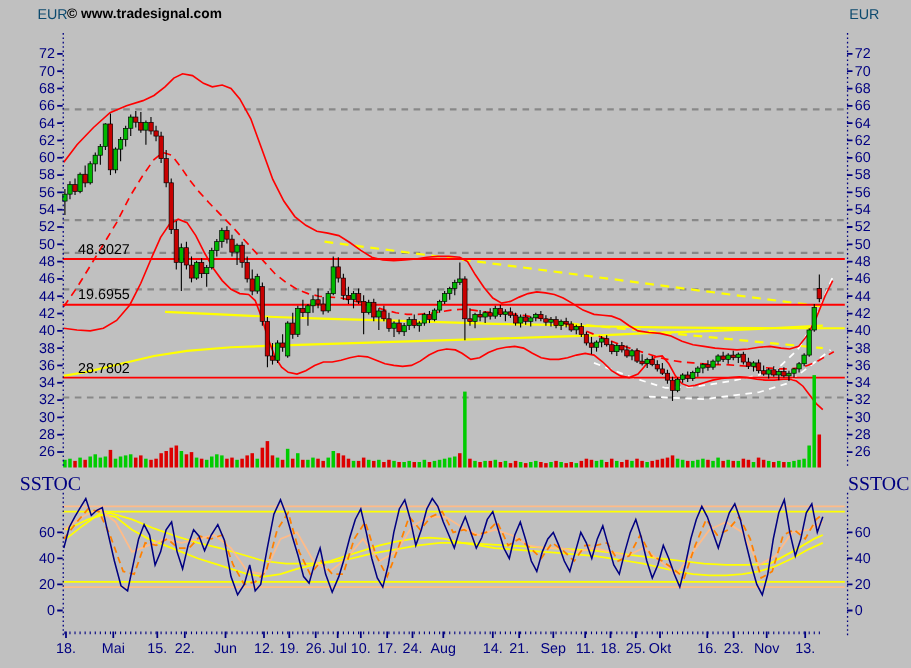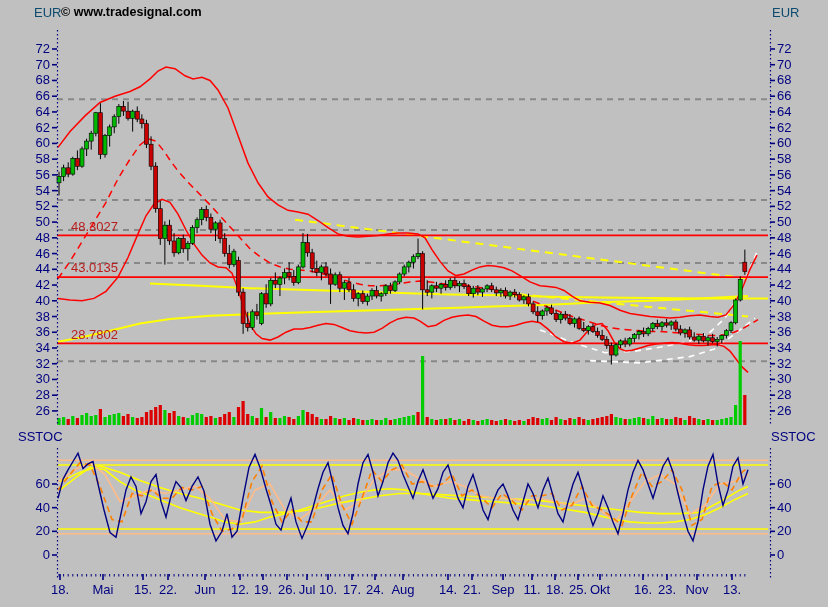--- a/index.html
+++ b/index.html
@@ -2,22 +2,22 @@
 <html><head>
 <meta charset="utf-8">
 <style>
   html,body{margin:0;padding:0;background:#c0c0c0;}
   #screen{position:relative;width:828px;height:607px;background:#c0c0c0;overflow:hidden;
           font-family:"Liberation Sans",sans-serif;}
   #chart-svg{position:absolute;left:0;top:0;}
   .lbl{position:absolute;white-space:nowrap;line-height:1;}
   .cur{color:#0c4a6e;font-size:13px;}
   .copy{color:#000000;font-size:12.5px;font-weight:bold;}
-  .ind{color:#000080;font-size:13px;}
-  .lvl{color:#b91c1c;font-size:13px;}
+  .ind{color:#000080;font-size:18px;font-family:Liberation Serif, serif;}
+  .lvl{color:#000000;font-size:13px;}
 </style>
 </head>
 <body>
 
 <div id="screen">
   <svg id="chart-svg" width="828" height="607">
       <g>
         <line x1="57" y1="99.35520000000005" x2="768" y2="99.35520000000005" stroke="#888888" stroke-width="2" stroke-dasharray="6 5"></line>
         <line x1="57" y1="200.06560000000002" x2="768" y2="200.06560000000002" stroke="#888888" stroke-width="2" stroke-dasharray="6 5"></line>
         <line x1="57" y1="229.964" x2="768" y2="229.964" stroke="#888888" stroke-width="2" stroke-dasharray="6 5"></line>
@@ -834,15 +834,15 @@
     </svg>
 
   <span class="lbl cur" style="left:34px;top:6px;">EUR</span>
   <span class="lbl copy" style="left:61px;top:6px;">© www.tradesignal.com</span>
   <span class="lbl cur" style="left:772px;top:6px;">EUR</span>
 
   <span class="lbl ind" style="left:18px;top:430px;">SSTOC</span>
   <span class="lbl ind" style="left:771px;top:430px;">SSTOC</span>
 
   <span class="lbl lvl" style="left:71px;top:220px;">48.3027</span>
-  <span class="lbl lvl" style="left:71px;top:261px;">43.0135</span>
+  <span class="lbl lvl" style="left:71px;top:261px;">19.6955</span>
   <span class="lbl lvl" style="left:71px;top:328px;">28.7802</span>
 </div>
 
 </body></html>

